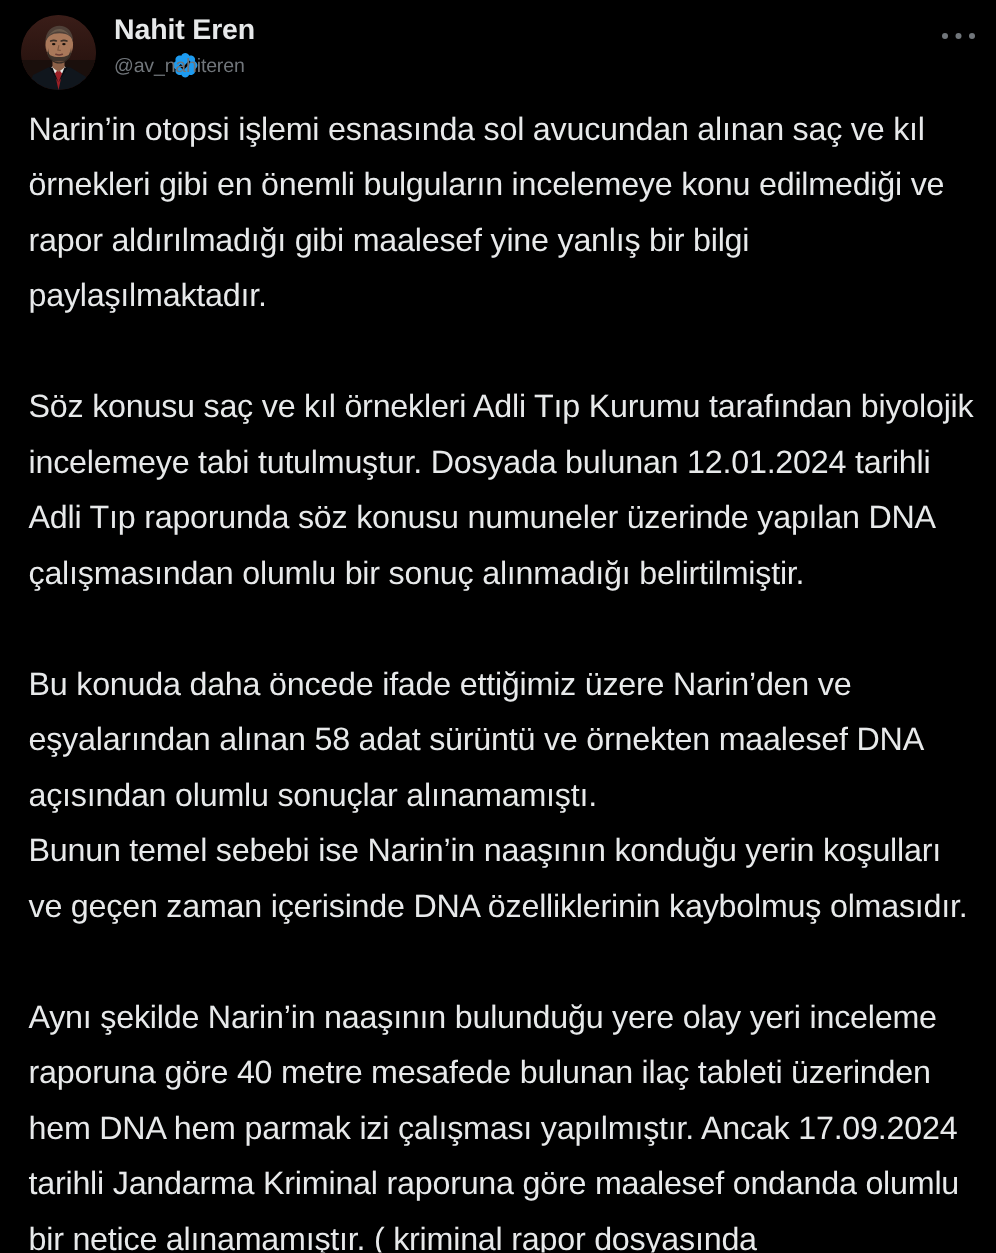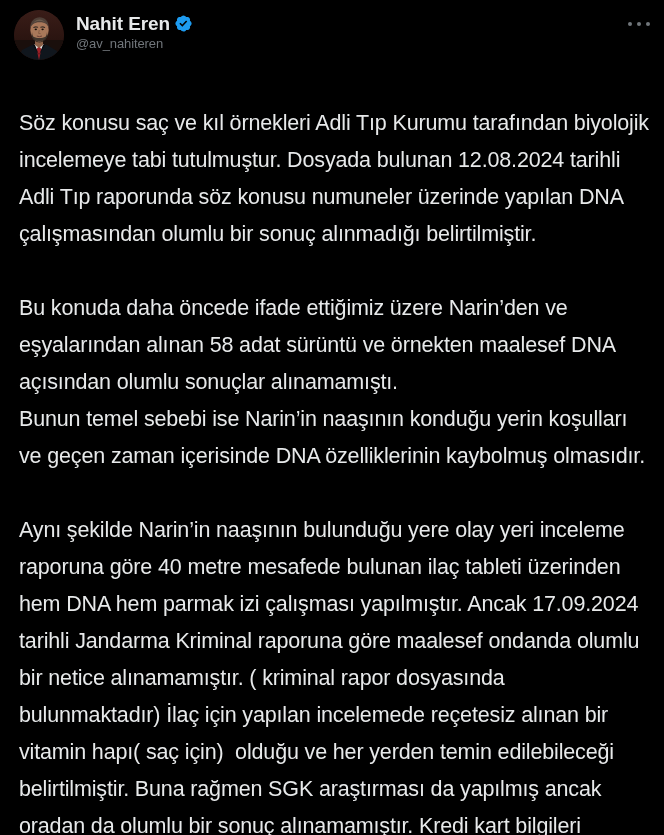--- a/index.html
+++ b/index.html
@@ -54,20 +54,21 @@
     justify-content: center;
     line-height: 1;
     padding-top: 1px;
   }
 
   .name-row {
     display: flex;
     align-items: center;
     gap: 4px;
     height: 24px;
+    flex-direction: column;
   }
 
   .display-name {
     font-size: 19px;
     font-weight: bold;
     color: #e7e9ea;
     letter-spacing: -0.1px;
     cursor: pointer;
     white-space: nowrap;
   }
@@ -196,22 +197,23 @@
     </div>
 
     <div class="more-button">
       <span class="dot"></span>
       <span class="dot"></span>
       <span class="dot"></span>
     </div>
   </div>
 
   <div class="tweet-body">
+    <p>Narin’in otopsi işlemi esnasında sol avucundan alınan saç ve kıl örnekleri gibi en önemli bulguların incelemeye konu edilmediği ve rapor aldırılmadığı gibi maalesef yine yanlış bir bilgi paylaşılmaktadır.</p>
     <div class="para-gap"></div>
-    <p>Söz konusu saç ve kıl örnekleri Adli Tıp Kurumu tarafından biyolojik incelemeye tabi tutulmuştur. Dosyada bulunan 12.08.2024 tarihli Adli Tıp raporunda söz konusu numuneler üzerinde yapılan DNA çalışmasından olumlu bir sonuç alınmadığı belirtilmiştir.</p>
+    <p>Söz konusu saç ve kıl örnekleri Adli Tıp Kurumu tarafından biyolojik incelemeye tabi tutulmuştur. Dosyada bulunan 12.01.2024 tarihli Adli Tıp raporunda söz konusu numuneler üzerinde yapılan DNA çalışmasından olumlu bir sonuç alınmadığı belirtilmiştir.</p>
     <div class="para-gap"></div>
     <p>Bu konuda daha öncede ifade ettiğimiz üzere Narin’den ve eşyalarından alınan 58 adat sürüntü ve örnekten maalesef DNA açısından olumlu sonuçlar alınamamıştı.
 Bunun temel sebebi ise Narin’in naaşının konduğu yerin koşulları ve geçen zaman içerisinde DNA özelliklerinin kaybolmuş olmasıdır.</p>
     <div class="para-gap"></div>
     <p>Aynı şekilde Narin’in naaşının bulunduğu yere olay yeri inceleme raporuna göre 40 metre mesafede bulunan ilaç tableti üzerinden hem DNA hem parmak izi çalışması yapılmıştır. Ancak 17.09.2024 tarihli Jandarma Kriminal raporuna göre maalesef ondanda olumlu bir netice alınamamıştır. ( kriminal rapor dosyasında bulunmaktadır) İlaç için yapılan incelemede reçetesiz alınan bir vitamin hapı( saç için)  olduğu ve her yerden temin edilebileceği belirtilmiştir. Buna rağmen SGK araştırması da yapılmış ancak oradan da olumlu bir sonuç alınamamıştır. Kredi kart bilgileri MASAK raporu ile temin edilmiş ve kartlar üzerinden araştırma talebi yapılmıştır.</p>
 
   </div>
 
 </div>
 

